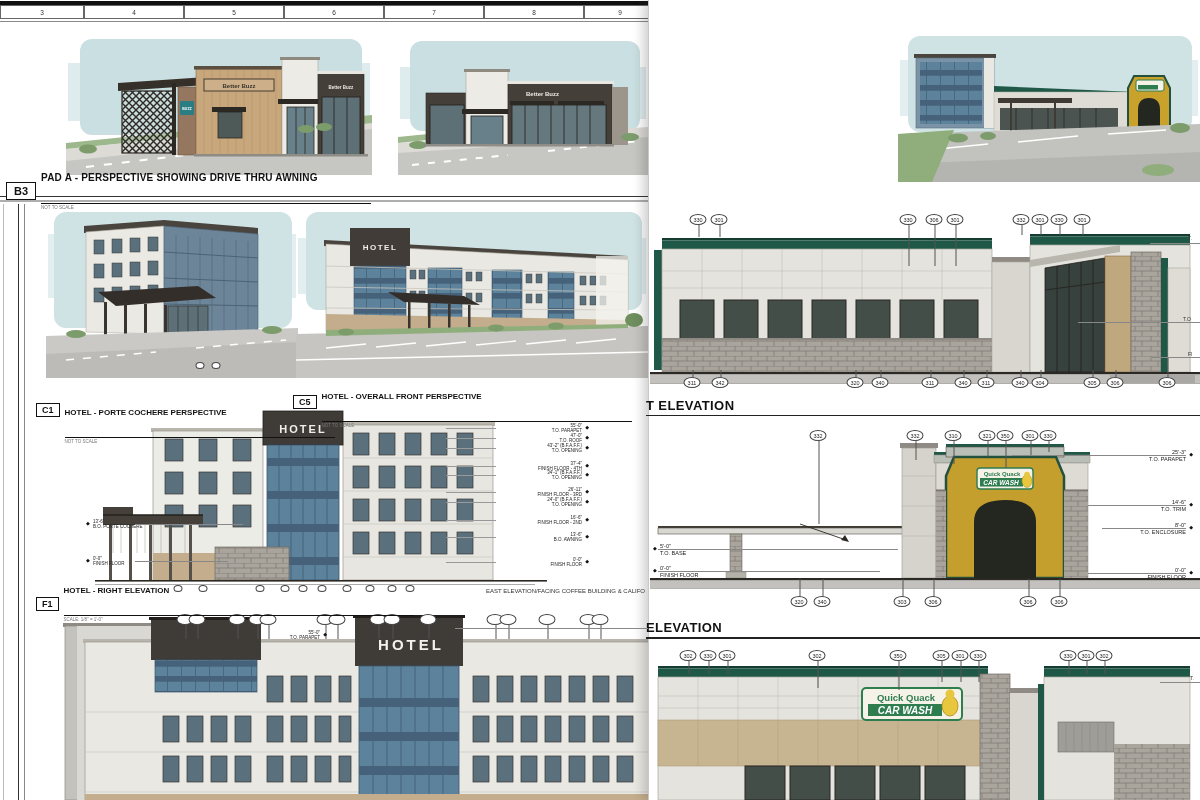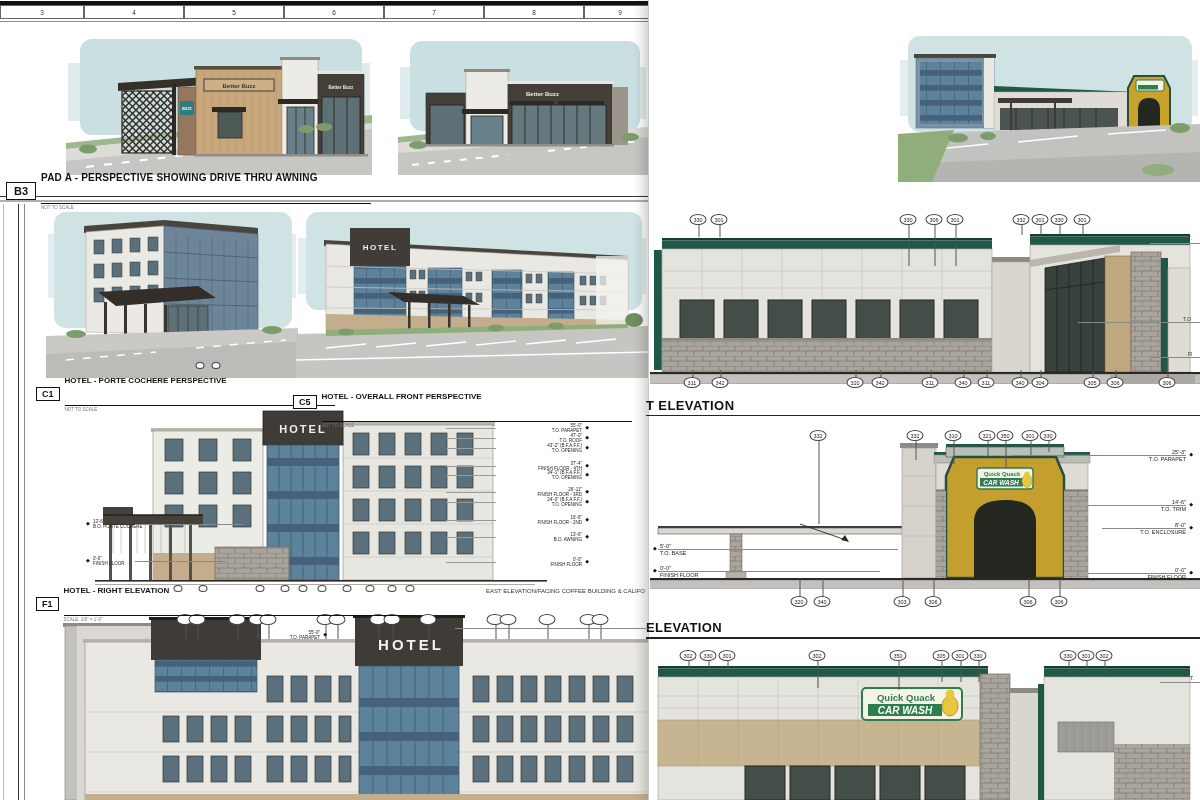--- a/index.html
+++ b/index.html
@@ -255,21 +255,21 @@
     <polygon points="30,122 332,116 332,120 30,128" fill="#8fae7c"></polygon>
     <ellipse cx="50" cy="124" rx="8" ry="3.5" fill="#7d9c6c"></ellipse>
     <ellipse cx="200" cy="120" rx="8" ry="3.5" fill="#7d9c6c"></ellipse>
     <ellipse cx="260" cy="118" rx="8" ry="3.5" fill="#7d9c6c"></ellipse>
     <ellipse cx="338" cy="112" rx="9" ry="7" fill="#6f8f5e"></ellipse>
   </svg>
 
   <div class="tb small" style="left:36px;top:376px;">
     <div class="code">C1</div>
     <div class="right">
-      <div class="title" style="width:270px;">HOTEL - PORTE COCHERE PERSPECTIVE</div>
+      <div class="title" style="width:270px;margin-top:32px;">HOTEL - PORTE COCHERE PERSPECTIVE</div>
       <div class="scale">NOT TO SCALE</div>
     </div>
   </div>
   <div class="tb small" style="left:293px;top:376px;">
     <div class="code">C5</div>
     <div class="right">
       <div class="title" style="width:310px;margin-top:16px;">HOTEL - OVERALL FRONT PERSPECTIVE</div>
       <div class="scale">NOT TO SCALE</div>
     </div>
   </div>

